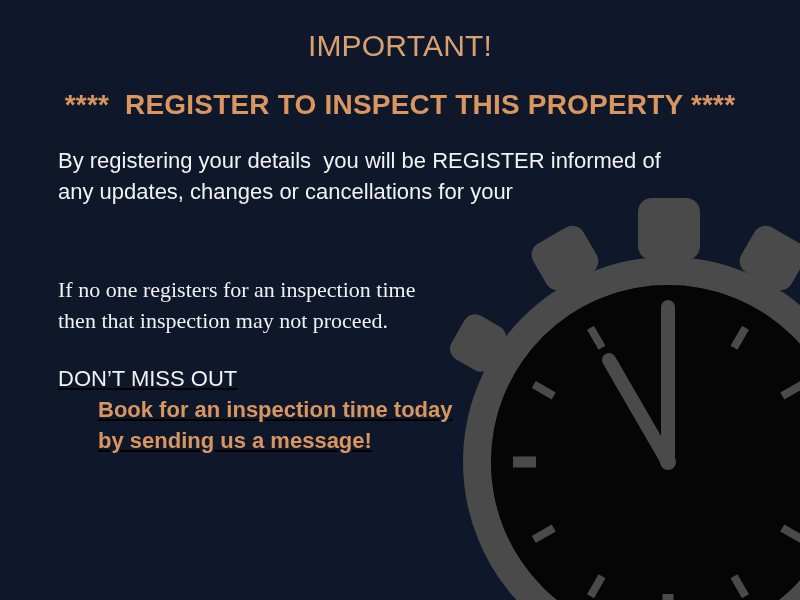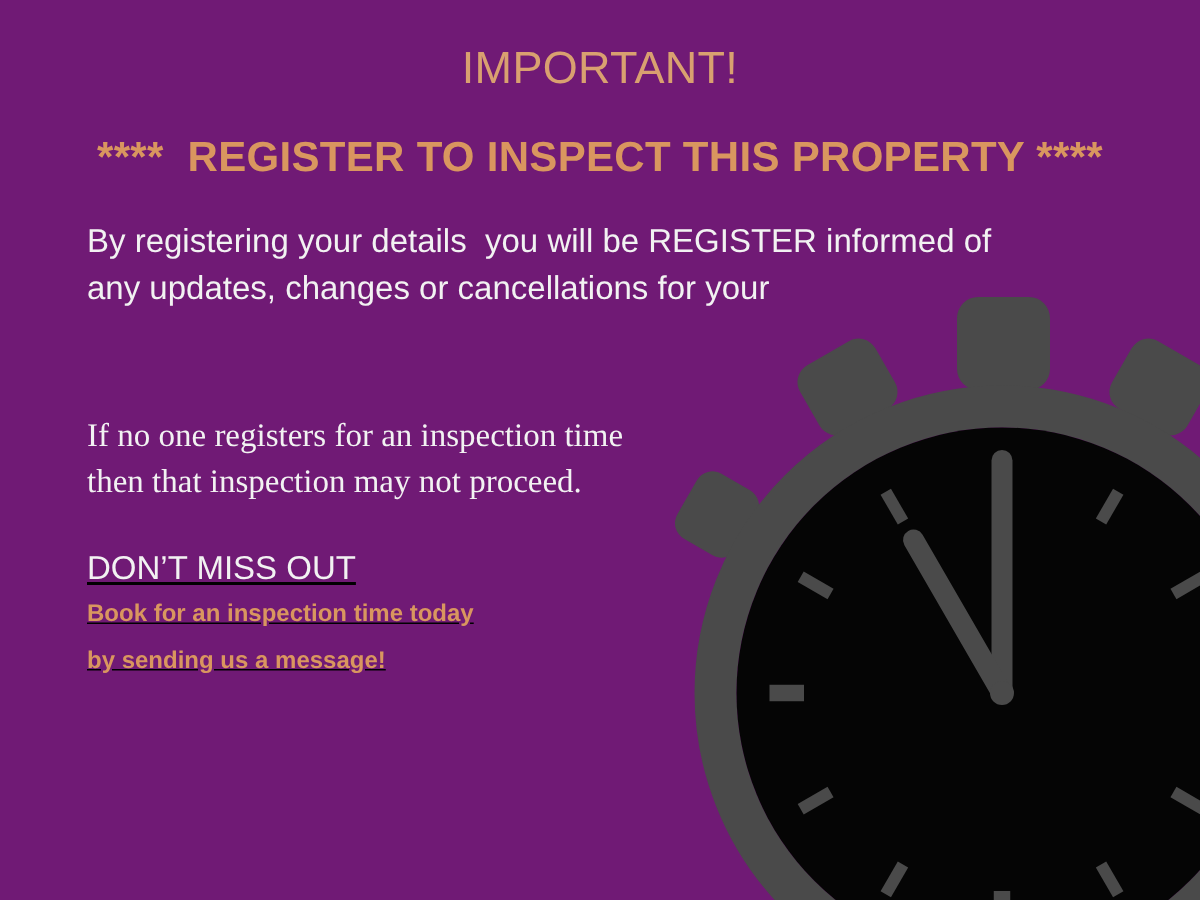--- a/index.html
+++ b/index.html
@@ -5,21 +5,21 @@
 <style>
   html, body {
     margin: 0;
     padding: 0;
     background: #000000;
   }
   #slide {
     position: relative;
     width: 800px;
     height: 600px;
-    background: #701a75;
+    background: #0f172a;
     overflow: hidden;
     font-family: "Liberation Sans", sans-serif;
     -webkit-font-smoothing: antialiased;
   }
 
   
   #clock-graphic {
     position: absolute;
     left: 0;
     top: 0;
@@ -84,25 +84,26 @@
 
   .cta-line-plain {
     font-size: 22px;
     font-weight: 400;
     line-height: 31px;
     color: #f2f2f2;
     white-space: pre;
   }
 
   .cta-line-accent {
-    font-size: 16px;
+    font-size: 22px;
     font-weight: 700;
     line-height: 31px;
     color: #d9965f;
     white-space: pre;
+    margin-left: 40px;
   }
 </style>
 </head>
 <body>
 
 <div id="slide">
 
   <svg id="clock-graphic" viewBox="0 0 800 600" aria-hidden="true">
     <defs>
       <clipPath id="slide-clip">

